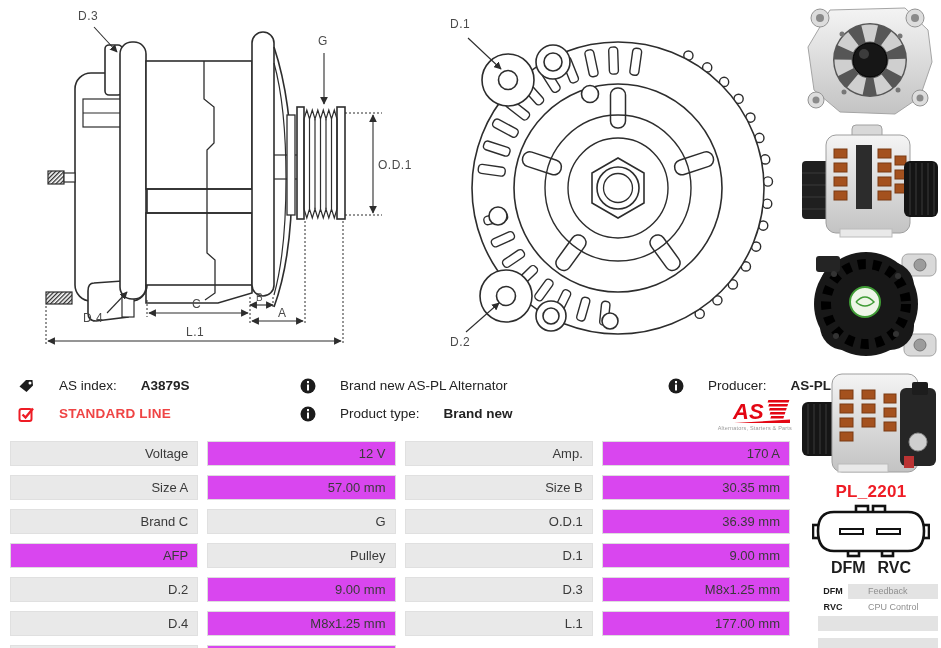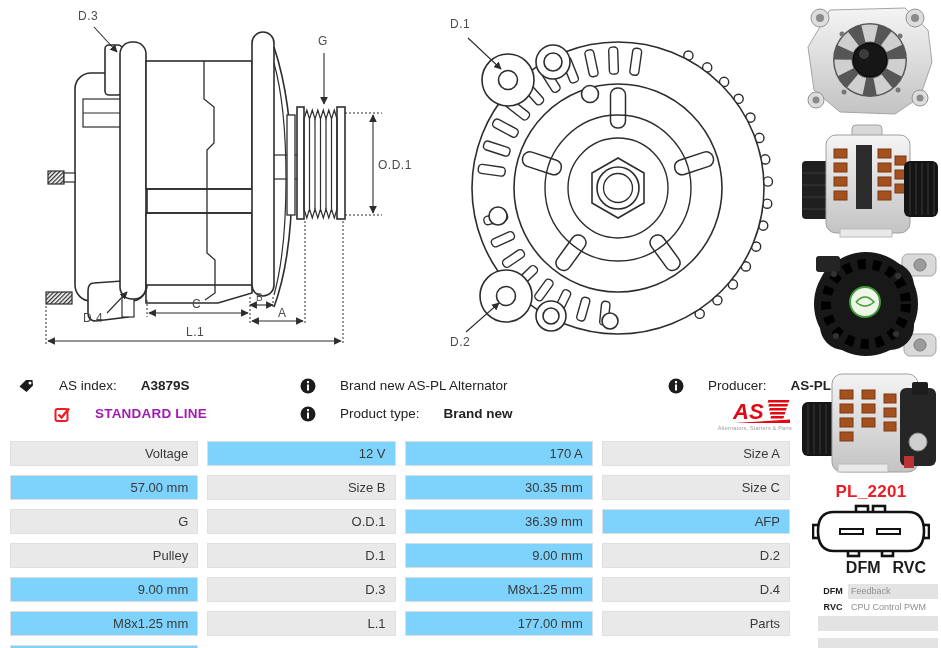--- a/index.html
+++ b/index.html
@@ -3,36 +3,36 @@
 <meta charset="utf-8">
 <style>
   html,body{margin:0;padding:0;background:#fff;}
   body{width:941px;height:648px;position:relative;font-family:"Liberation Sans",sans-serif;overflow:hidden;}
   svg text{font-family:"Liberation Sans",sans-serif;}
   .dim-label{fill:#4a4a4a;font-size:12px;letter-spacing:.5px;}
   .abs{position:absolute;}
   
   .info-item{position:absolute;display:flex;align-items:flex-start;gap:24px;font-size:13.5px;color:#232323;white-space:nowrap;}
   .info-item b{font-weight:bold;}
-  .red{color:#a21caf;margin-left:36px;}
+  .red{color:#ef4444;}
   .info-item.redline{font-weight:bold;letter-spacing:.2px;}
   .logo-tagline{position:absolute;left:700px;top:425px;width:92px;font-size:5.5px;color:#9a9a9a;text-align:right;letter-spacing:.2px;}
   
   #spec-table{position:absolute;left:10px;top:441px;width:780px;display:grid;grid-template-columns:repeat(4,1fr);gap:9px;}
   .cell{box-sizing:border-box;height:25px;line-height:23px;border:1px solid #e0e0e0;font-size:13px;color:#3a3a3a;text-align:right;padding-right:9px;overflow:hidden;}
   .lab{background:#e9e9e9;}
-  .val{background:#7dd3fc;border-color:#ddd;}
+  .val{background:#d946ef;border-color:#ddd;}
   
   #plug-name{position:absolute;left:810px;top:482px;width:122px;text-align:center;font-size:17px;font-weight:bold;color:#ee1c25;letter-spacing:.3px;}
-  #plug-pins{position:absolute;left:810px;top:559px;width:122px;text-align:right;font-size:16px;font-weight:bold;color:#1c1c1c;}
+  #plug-pins{position:absolute;left:810px;top:559px;width:122px;text-align:center;font-size:16px;font-weight:bold;color:#1c1c1c;}
   #plug-pins span{margin:0 6px;}
   #plug-legend{position:absolute;left:818px;top:584px;width:120px;}
   .lg-row{display:flex;height:15px;margin-bottom:1px;font-size:9px;line-height:15px;}
   .lg-key{width:30px;text-align:center;font-weight:bold;color:#1c1c1c;background:#fff;}
-  .lg-desc{flex:1;padding-left:3px;color:#8f8f8f;}
+  .lg-desc{flex:1;padding-left:20px;color:#8f8f8f;}
   .gbg{background:#e3e3e3;}
   .lg-gap{height:6px;}
 </style>
 </head>
 <body>
 
 <svg class="abs" style="left:28px;top:3px" width="385" height="360" viewBox="0 0 385 360">
   <defs>
     <marker id="ar" viewBox="0 0 10 10" refX="9" refY="5" markerWidth="7" markerHeight="7" orient="auto-start-reverse">
       <path d="M0,0 L10,5 L0,10 z" fill="#2d2d2d"></path>
@@ -356,28 +356,29 @@
     <rect x="43" y="14" width="15" height="2.4" transform="skewX(-18)"></rect>
     <rect x="45" y="18" width="13" height="2.4" transform="skewX(-18)"></rect>
     <polygon points="2,25 58,21.5 58,25"></polygon>
   </g>
 </svg>
 <div class="logo-tagline">Alternators, Starters &amp; Parts</div>
 
 <div id="spec-table">
   <div class="cell lab">Voltage</div>
   <div class="cell val">12 V</div>
+  <div class="cell lab">Amp.</div>
   <div class="cell val">170 A</div>
 
   <div class="cell lab">Size A</div>
   <div class="cell val">57.00 mm</div>
   <div class="cell lab">Size B</div>
   <div class="cell val">30.35 mm</div>
 
-  <div class="cell lab">Size C</div>
+  <div class="cell lab">Brand C</div>
   <div class="cell lab">G</div>
 
   <div class="cell lab">O.D.1</div>
   <div class="cell val">36.39 mm</div>
   <div class="cell val">AFP</div>
   <div class="cell lab">Pulley</div>
 
   <div class="cell lab">D.1</div>
   <div class="cell val">9.00 mm</div>
   <div class="cell lab">D.2</div>

